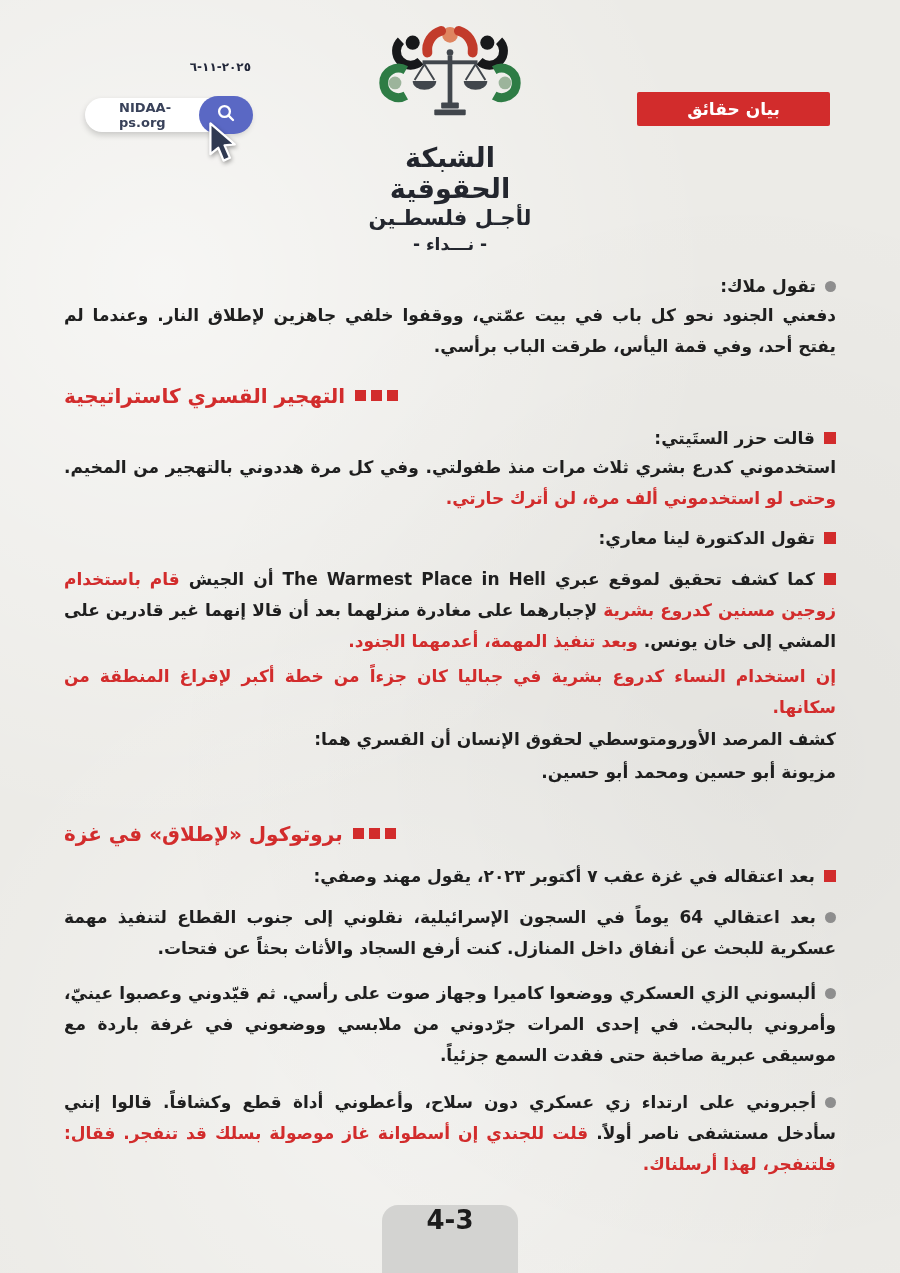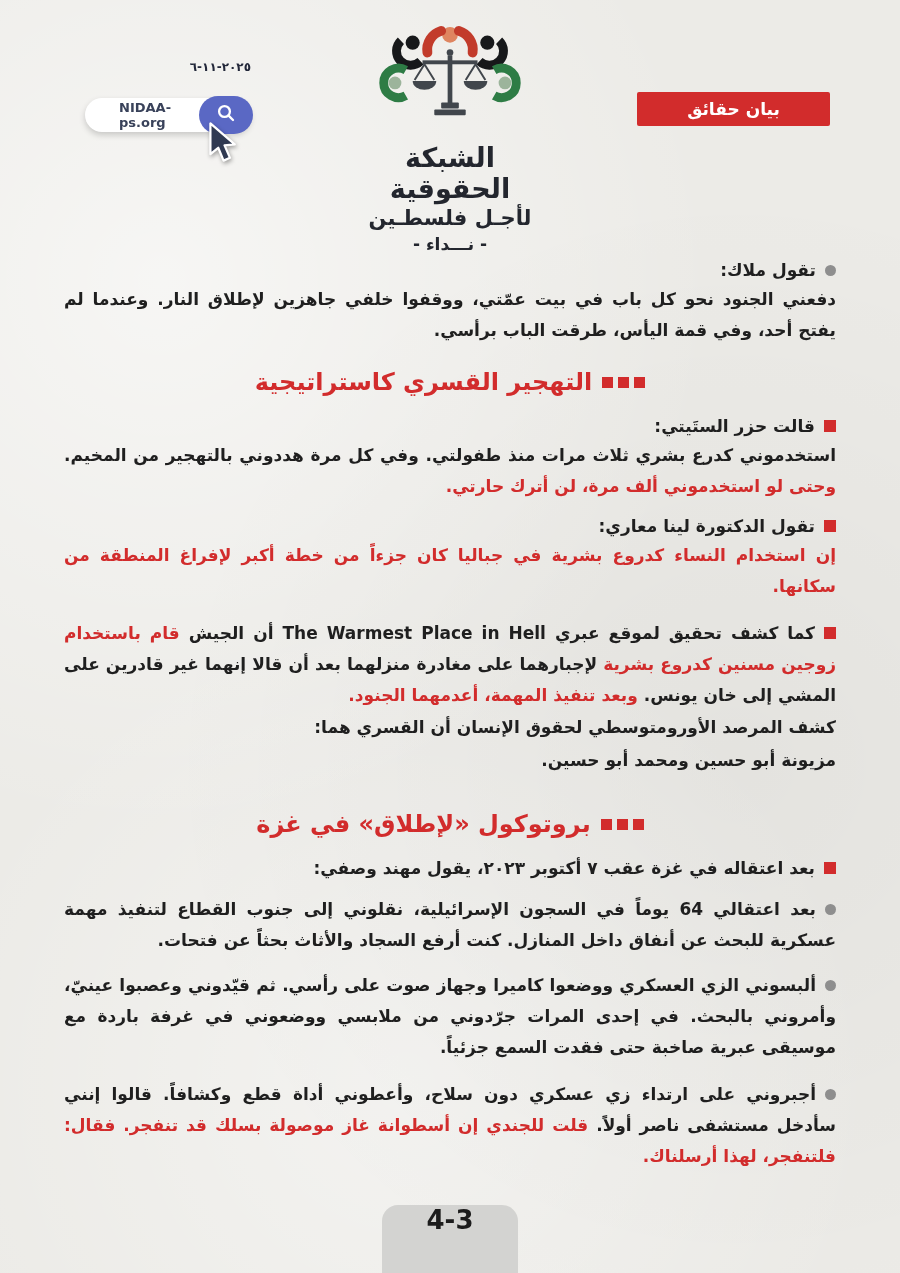--- a/index.html
+++ b/index.html
@@ -41,36 +41,36 @@
     position:absolute; right:70px; top:92px; width:193px; height:34px;
     background:#d22c2c; color:#fff; border-radius:2px;
     display:flex; align-items:center; justify-content:center;
     font-size:17px; font-weight:700;
   }
   
   .doc {
     position:absolute; top:236px; right:64px; left:64px;
     direction:rtl; text-align:right;
   }
-  .attr { font-size:17px; font-weight:700; margin-top:24px; }
+  .attr { font-size:17px; font-weight:700; margin-top:40px; }
   .para {
     font-size:17px; font-weight:700; line-height:1.82;
     text-align:justify; text-align-last:right; margin-top:4px;
   }
   .red { color:#d22c2c; }
   .latin { direction:ltr; unicode-bidi:isolate; font-weight:700; }
   .dot {
     display:inline-block; width:11px; height:11px; border-radius:50%;
     background:#8e8e8e; margin-left:9px;
   }
   .sq {
     display:inline-block; width:12px; height:12px;
     background:#d22c2c; margin-left:9px;
   }
-  .h-red { color:#d22c2c; font-size:24px; font-weight:700; text-align:center; }
+  .h-red { color:#d22c2c; font-size:20px; font-weight:700; text-align:left; }
   .h1-sp { margin-top:22px; }
   .h2-sp { margin-top:34px; }
   .h-red .hsq { display:inline-block; width:11px; height:11px; background:#d22c2c; margin-left:5px; vertical-align:2px; }
   .h-red .hsq.gap { margin-left:10px; }
   .tight { margin-top:2px; }
   .mt14 { margin-top:14px; }
   .mt16 { margin-top:16px; }
   .mt20 { margin-top:20px; }
   .plain { text-align:right; text-align-last:right; }
   
@@ -150,23 +150,23 @@
 
     <div class="attr"><span class="dot"></span><span>تقول ملاك:</span></div>
     <p class="para"><span>دفعني الجنود نحو كل باب في بيت عمّتي، ووقفوا خلفي جاهزين لإطلاق النار. وعندما لم يفتح أحد، وفي قمة اليأس، طرقت الباب برأسي.</span></p>
 
     <div class="h-red h1-sp"><span class="hsq"></span><span class="hsq"></span><span class="hsq gap"></span><span>التهجير القسري كاستراتيجية</span></div>
 
     <div class="attr mt20"><span class="sq"></span><span>قالت حزر الستَيتي:</span></div>
     <p class="para"><span>استخدموني كدرع بشري ثلاث مرات منذ طفولتي. وفي كل مرة هددوني بالتهجير من المخيم. </span><span class="red">وحتى لو استخدموني ألف مرة، لن أترك حارتي.</span></p>
 
     <div class="attr mt14"><span class="sq"></span><span>تقول الدكتورة لينا معاري:</span></div>
+    <p class="para mt16"><span class="sq"></span><span>كما كشف تحقيق لموقع عبري </span><span class="latin">The Warmest Place in Hell</span><span> أن الجيش </span><span class="red">قام باستخدام زوجين مسنين كدروع بشرية </span><span>لإجبارهما على مغادرة منزلهما بعد أن قالا إنهما غير قادرين على المشي إلى خان يونس. </span><span class="red">وبعد تنفيذ المهمة، أعدمهما الجنود.</span></p>
+
     <p class="para red"><span>إن استخدام النساء كدروع بشرية في جباليا كان جزءاً من خطة أكبر لإفراغ المنطقة من سكانها.</span></p>
-
-    <p class="para mt16"><span class="sq"></span><span>كما كشف تحقيق لموقع عبري </span><span class="latin">The Warmest Place in Hell</span><span> أن الجيش </span><span class="red">قام باستخدام زوجين مسنين كدروع بشرية </span><span>لإجبارهما على مغادرة منزلهما بعد أن قالا إنهما غير قادرين على المشي إلى خان يونس. </span><span class="red">وبعد تنفيذ المهمة، أعدمهما الجنود.</span></p>
     <p class="para plain tight"><span>كشف المرصد الأورومتوسطي لحقوق الإنسان أن القسري هما:</span></p>
     <p class="para plain tight"><span>مزيونة أبو حسين ومحمد أبو حسين.</span></p>
 
     <div class="h-red h2-sp"><span class="hsq"></span><span class="hsq"></span><span class="hsq gap"></span><span>بروتوكول «لإطلاق» في غزة</span></div>
 
     <div class="attr mt20"><span class="sq"></span><span>بعد اعتقاله في غزة عقب ٧ أكتوبر ٢٠٢٣، يقول مهند وصفي:</span></div>
     <p class="para mt16"><span class="dot"></span><span>بعد اعتقالي 64 يوماً في السجون الإسرائيلية، نقلوني إلى جنوب القطاع لتنفيذ مهمة عسكرية للبحث عن أنفاق داخل المنازل. كنت أرفع السجاد والأثاث بحثاً عن فتحات.</span></p>
     <p class="para mt14"><span class="dot"></span><span>ألبسوني الزي العسكري ووضعوا كاميرا وجهاز صوت على رأسي. ثم قيّدوني وعصبوا عينيّ، وأمروني بالبحث. في إحدى المرات جرّدوني من ملابسي ووضعوني في غرفة باردة مع موسيقى عبرية صاخبة حتى فقدت السمع جزئياً.</span></p>
 
     <p class="para mt16"><span class="dot"></span><span>أجبروني على ارتداء زي عسكري دون سلاح، وأعطوني أداة قطع وكشافاً. قالوا إنني سأدخل مستشفى ناصر أولاً. </span><span class="red">قلت للجندي إن أسطوانة غاز موصولة بسلك قد تنفجر. فقال: فلتنفجر، لهذا أرسلناك.</span></p>

